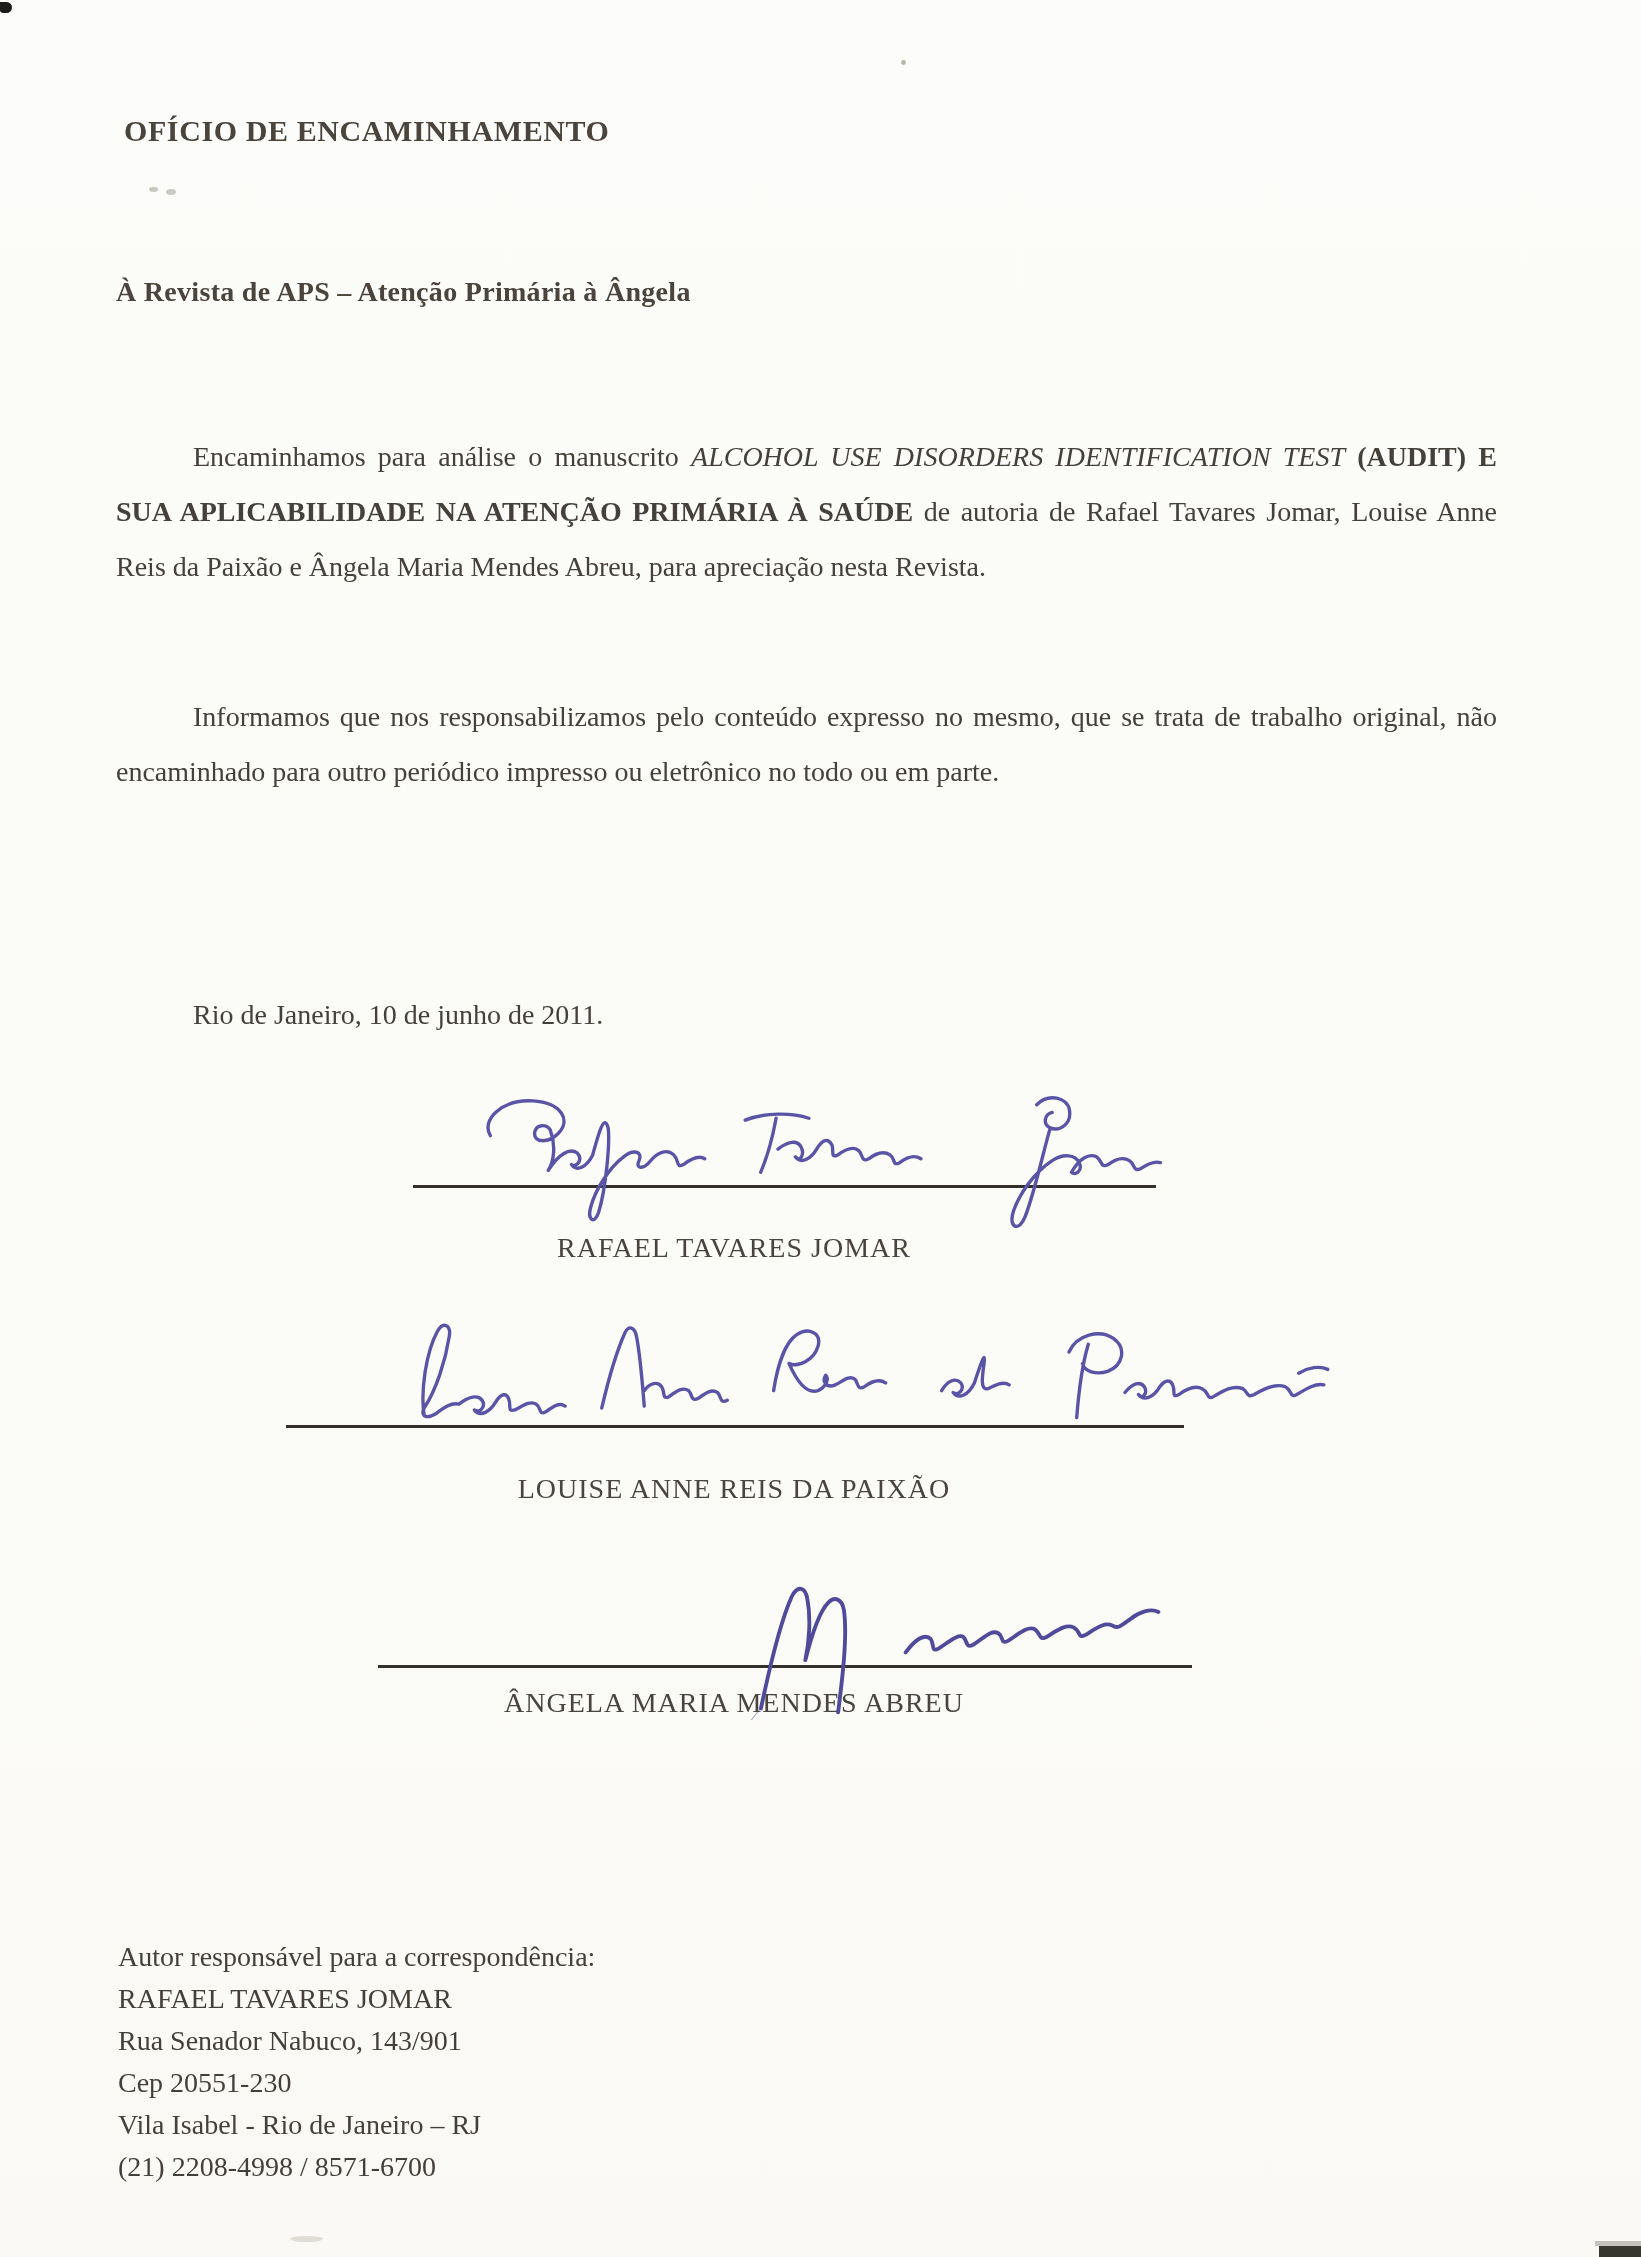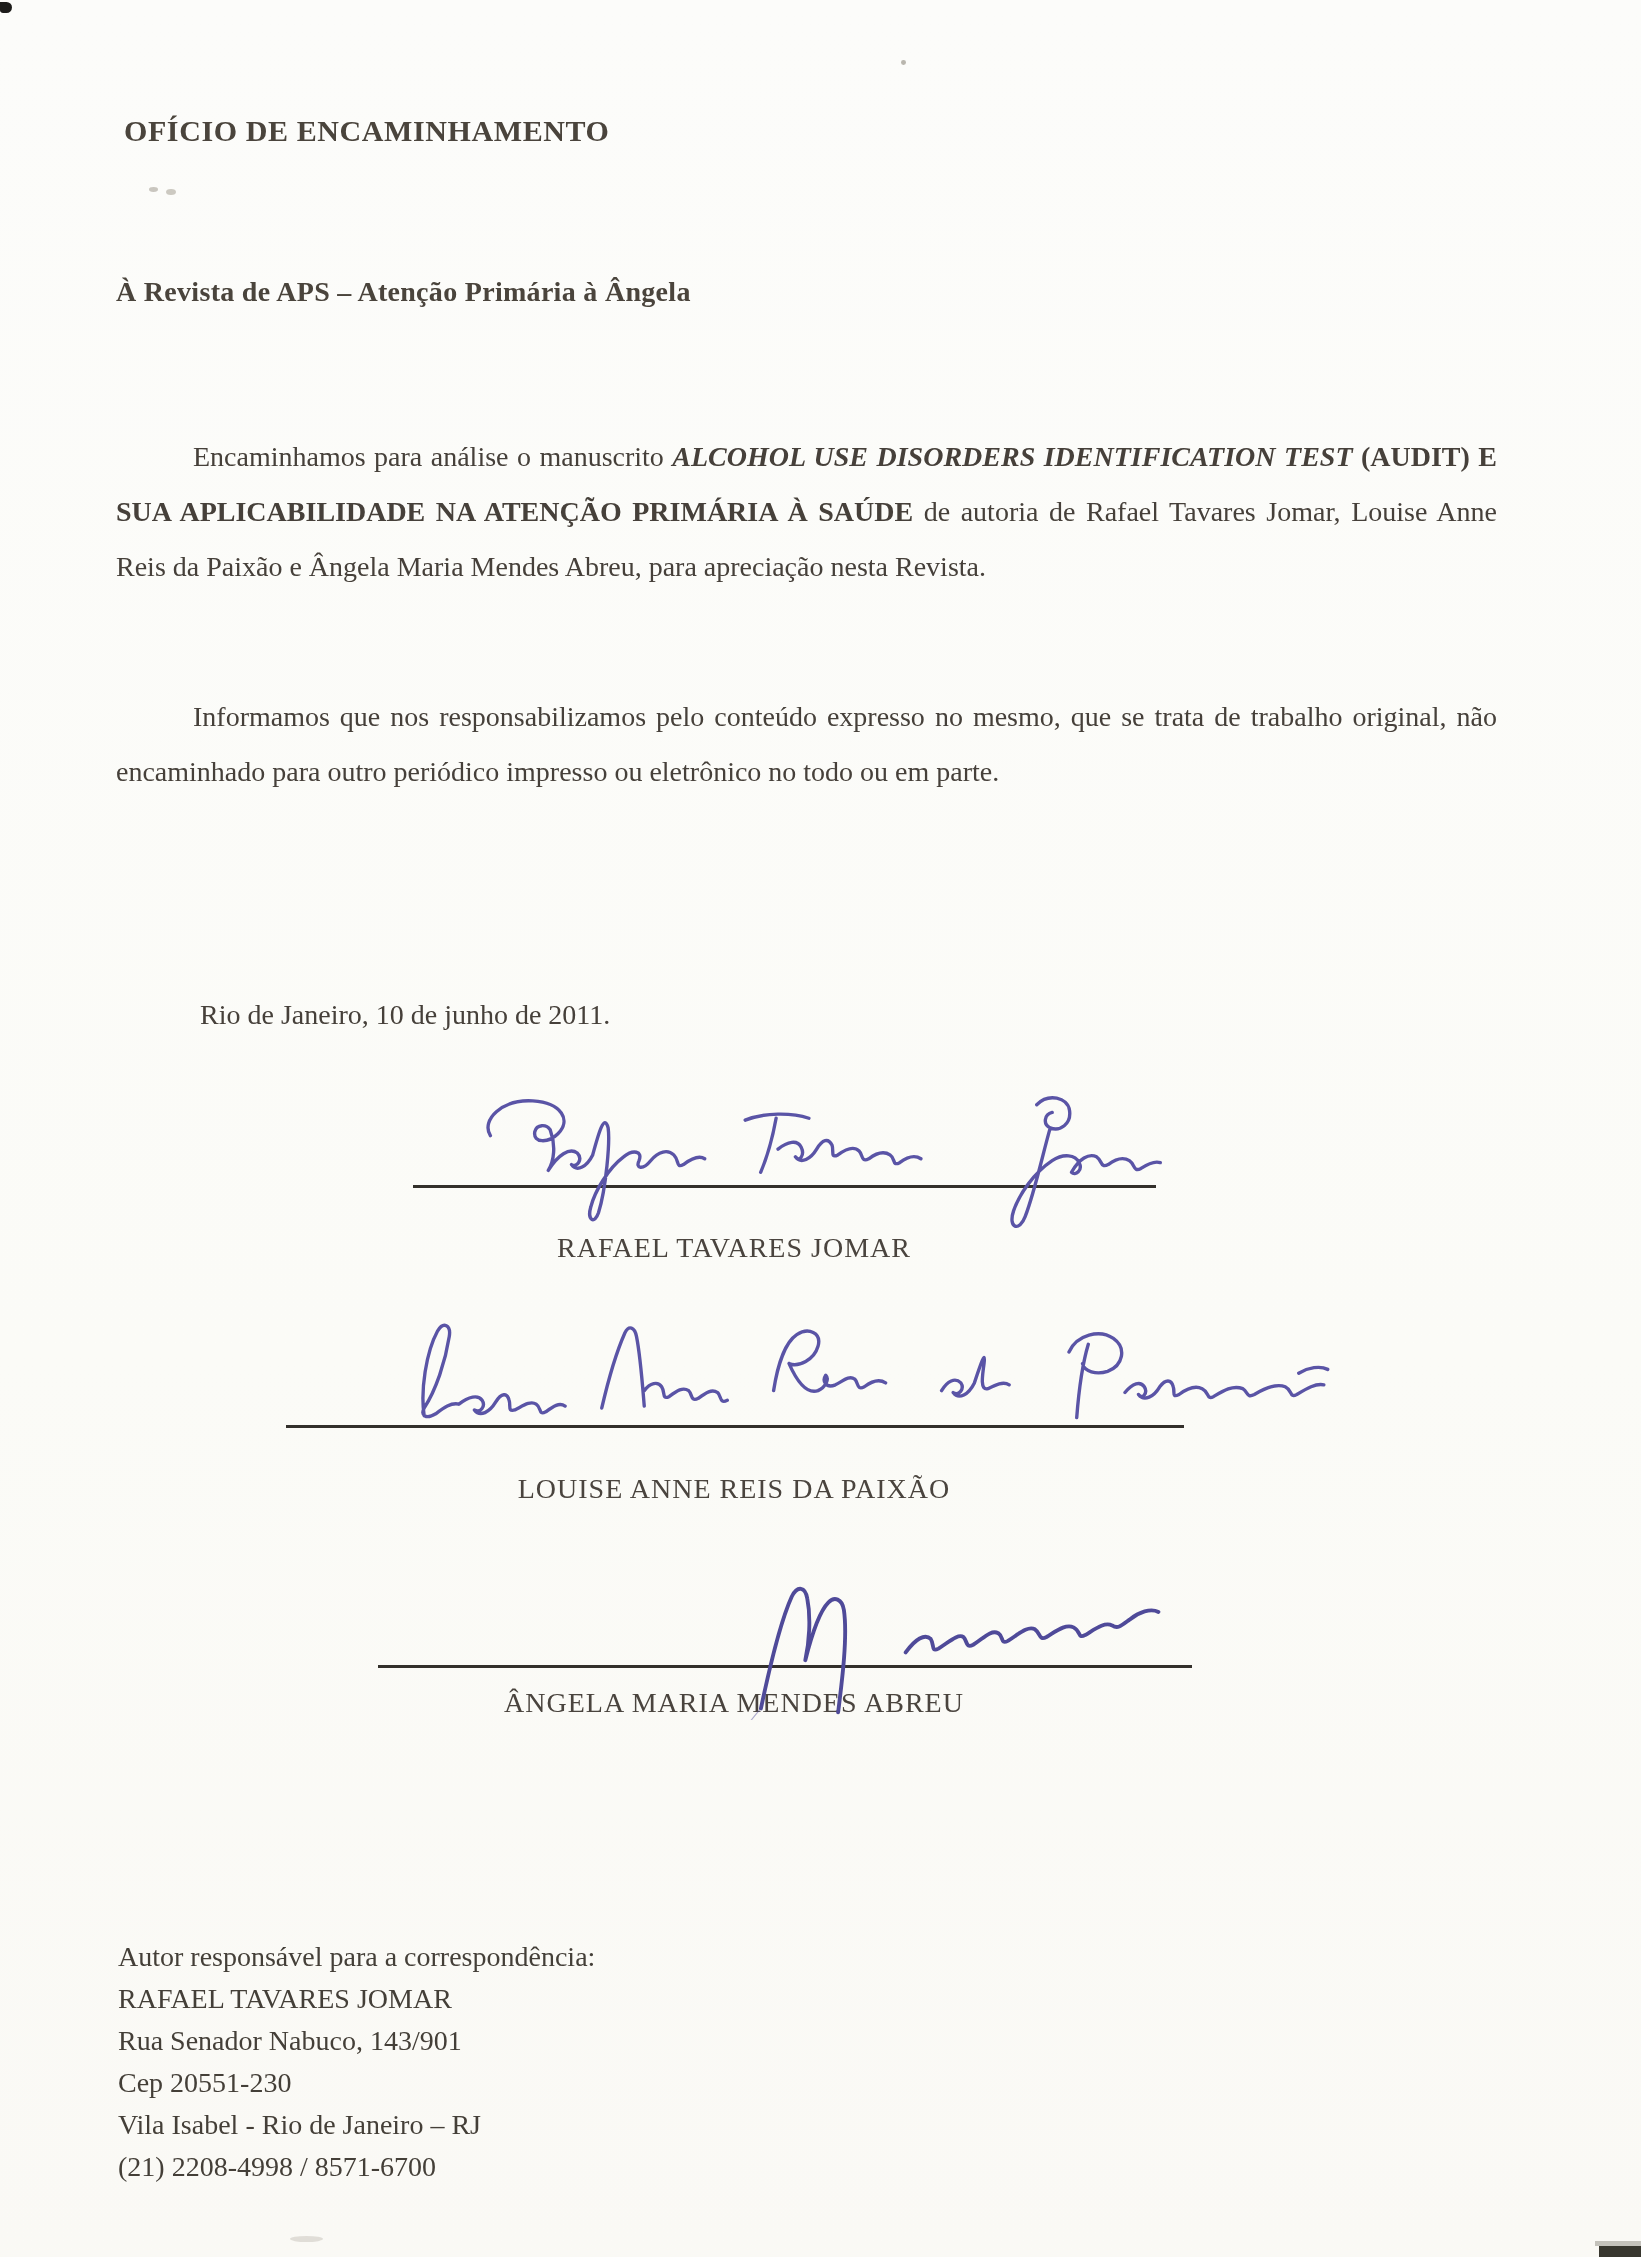--- a/index.html
+++ b/index.html
@@ -26,24 +26,24 @@
   }
   .para{
     left:116px;width:1381px;
     font-size:28px;line-height:55px;
     text-align:justify;text-indent:77px;
     color:#46403a;
   }
   .p1{top:429px;}
   .p2{top:689px;}
   .p3{top:836px;}
-  .manuscript-italic{font-weight:700;font-style:italic;}
+  .manuscript-italic{font-weight:400;font-style:italic;}
   .manuscript-bold{font-weight:700;}
   .dateline{
-    top:987px;left:123px;width:1381px;
+    top:987px;left:116px;width:1381px;
     font-size:28px;line-height:55px;text-indent:77px;
   }
   .sig-rule{height:2.9px;background:#33302b;z-index:1;}
   .rule1{top:1185px;left:413px;width:743px;}
   .rule2{top:1425px;left:286px;width:898px;}
   .rule3{top:1665px;left:378px;width:814px;}
   .sig-ink{z-index:2;}
   .sig-label{
     left:118px;width:1232px;text-align:center;
     font-size:28px;letter-spacing:1px;color:#4a443e;

